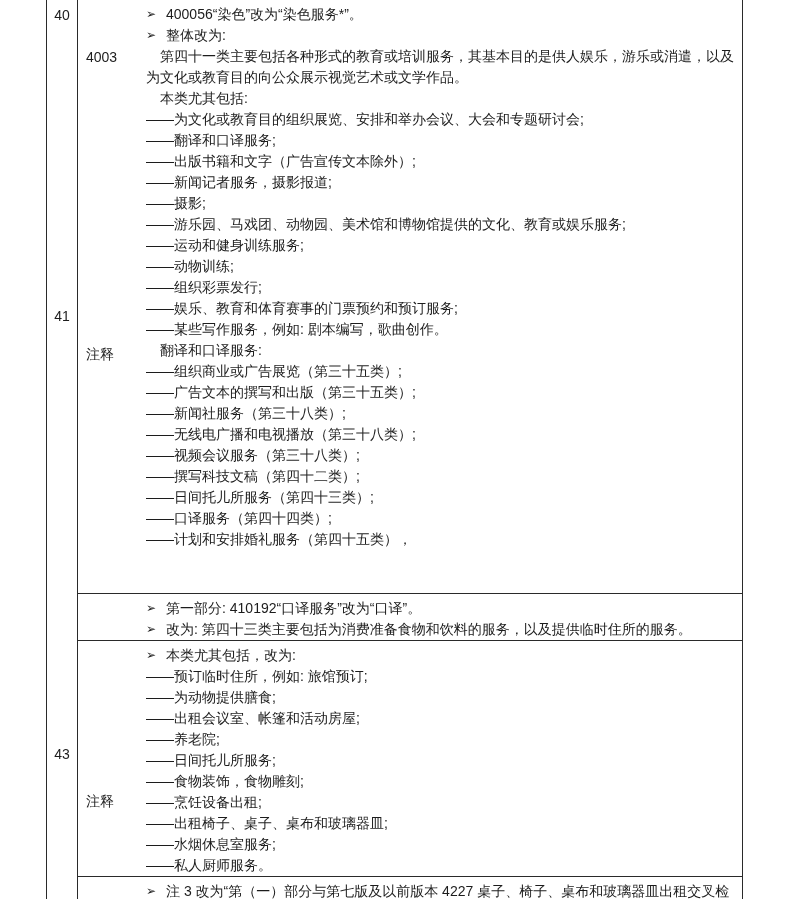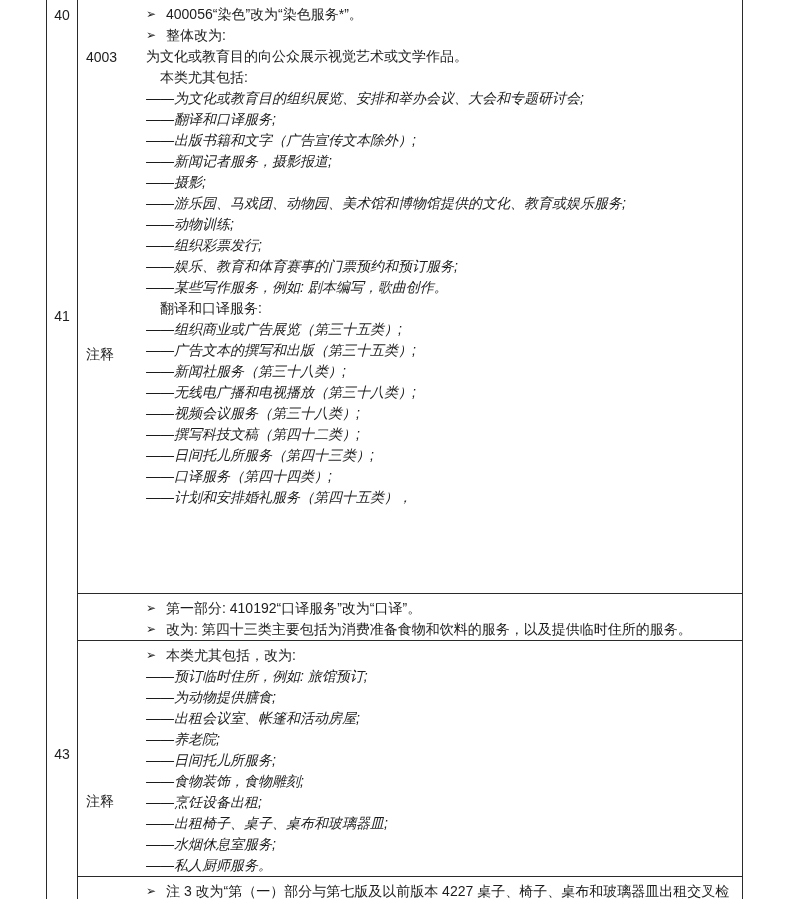--- a/index.html
+++ b/index.html
@@ -45,21 +45,21 @@
     position:absolute;left:8px;
     font-size:14px;line-height:21px;
     white-space:nowrap;
     margin-top:44px;
   }
   .line{
     font-size:14px;line-height:21px;
     white-space:nowrap;
   }
   .line.indent{padding-left:14px;}
-  .line.dash{font-style:italic;}
+  .line.dash{}
   .line.bullet{display:flex;}
   .marker{
     flex:none;width:20px;
     font-size:12px;line-height:21px;
     font-style:normal;
   }
 </style>
 </head>
 <body>
 
@@ -75,28 +75,30 @@
           <div class="code" style="top: 3px;">4003</div>
           <div class="code" style="top: 300px;">注释</div>
           <div class="line bullet">
             <span class="marker">➢</span>
             <span class="txt">400056“染色”改为“染色服务*”。</span>
           </div>
           <div class="line bullet">
             <span class="marker">➢</span>
             <span class="txt">整体改为:</span>
           </div>
+          <div class="line indent"><span class="txt">第四十一类主要包括各种形式的教育或培训服务，其基本目的是供人娱乐，游乐或消遣，以及</span></div>
           <div class="line flush"><span class="txt">为文化或教育目的向公众展示视觉艺术或文学作品。</span></div>
           <div class="line indent"><span class="txt">本类尤其包括:</span></div>
           <div class="line dash"><span class="txt">——为文化或教育目的组织展览、安排和举办会议、大会和专题研讨会;</span></div>
           <div class="line dash"><span class="txt">——翻译和口译服务;</span></div>
           <div class="line dash"><span class="txt">——出版书籍和文字（广告宣传文本除外）;</span></div>
           <div class="line dash"><span class="txt">——新闻记者服务，摄影报道;</span></div>
           <div class="line dash"><span class="txt">——摄影;</span></div>
           <div class="line dash"><span class="txt">——游乐园、马戏团、动物园、美术馆和博物馆提供的文化、教育或娱乐服务;</span></div>
+          <div class="line dash"><span class="txt">——运动和健身训练服务;</span></div>
           <div class="line dash"><span class="txt">——动物训练;</span></div>
           <div class="line dash"><span class="txt">——组织彩票发行;</span></div>
           <div class="line dash"><span class="txt">——娱乐、教育和体育赛事的门票预约和预订服务;</span></div>
           <div class="line dash"><span class="txt">——某些写作服务，例如: 剧本编写，歌曲创作。</span></div>
           <div class="line indent"><span class="txt">翻译和口译服务:</span></div>
           <div class="line dash"><span class="txt">——组织商业或广告展览（第三十五类）;</span></div>
           <div class="line dash"><span class="txt">——广告文本的撰写和出版（第三十五类）;</span></div>
           <div class="line dash"><span class="txt">——新闻社服务（第三十八类）;</span></div>
           <div class="line dash"><span class="txt">——无线电广播和电视播放（第三十八类）;</span></div>
           <div class="line dash"><span class="txt">——视频会议服务（第三十八类）;</span></div>

